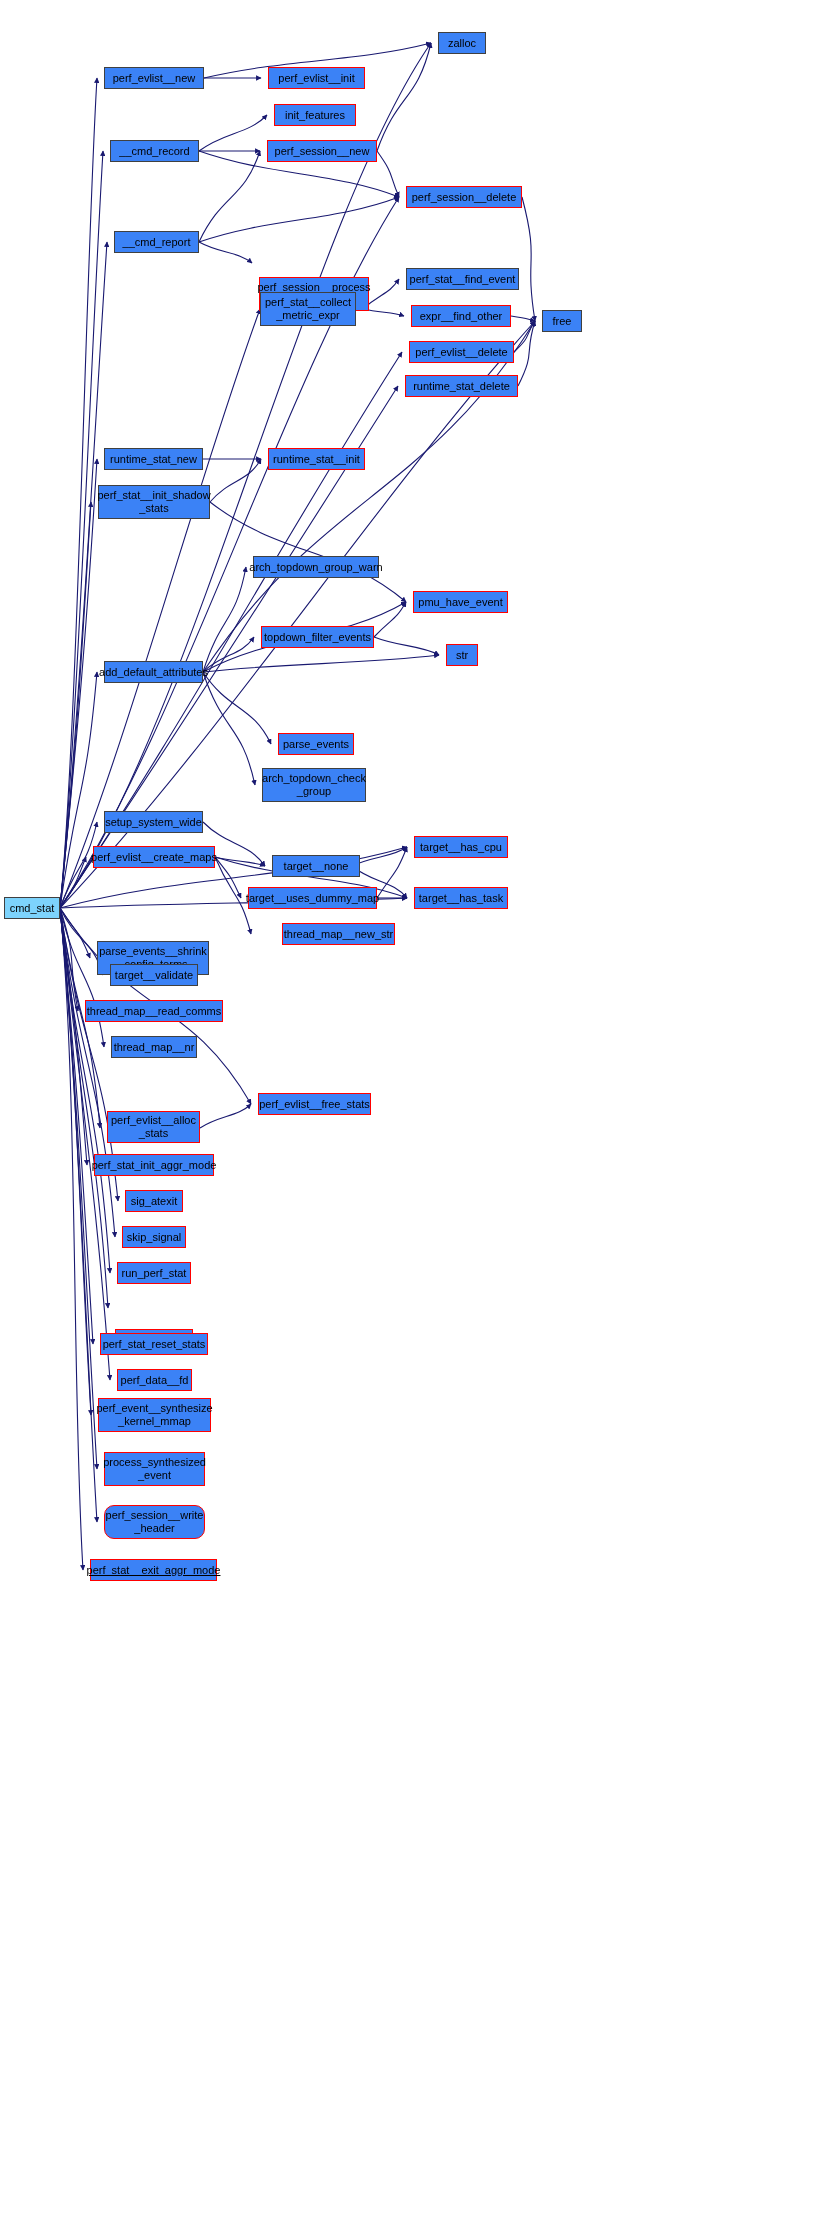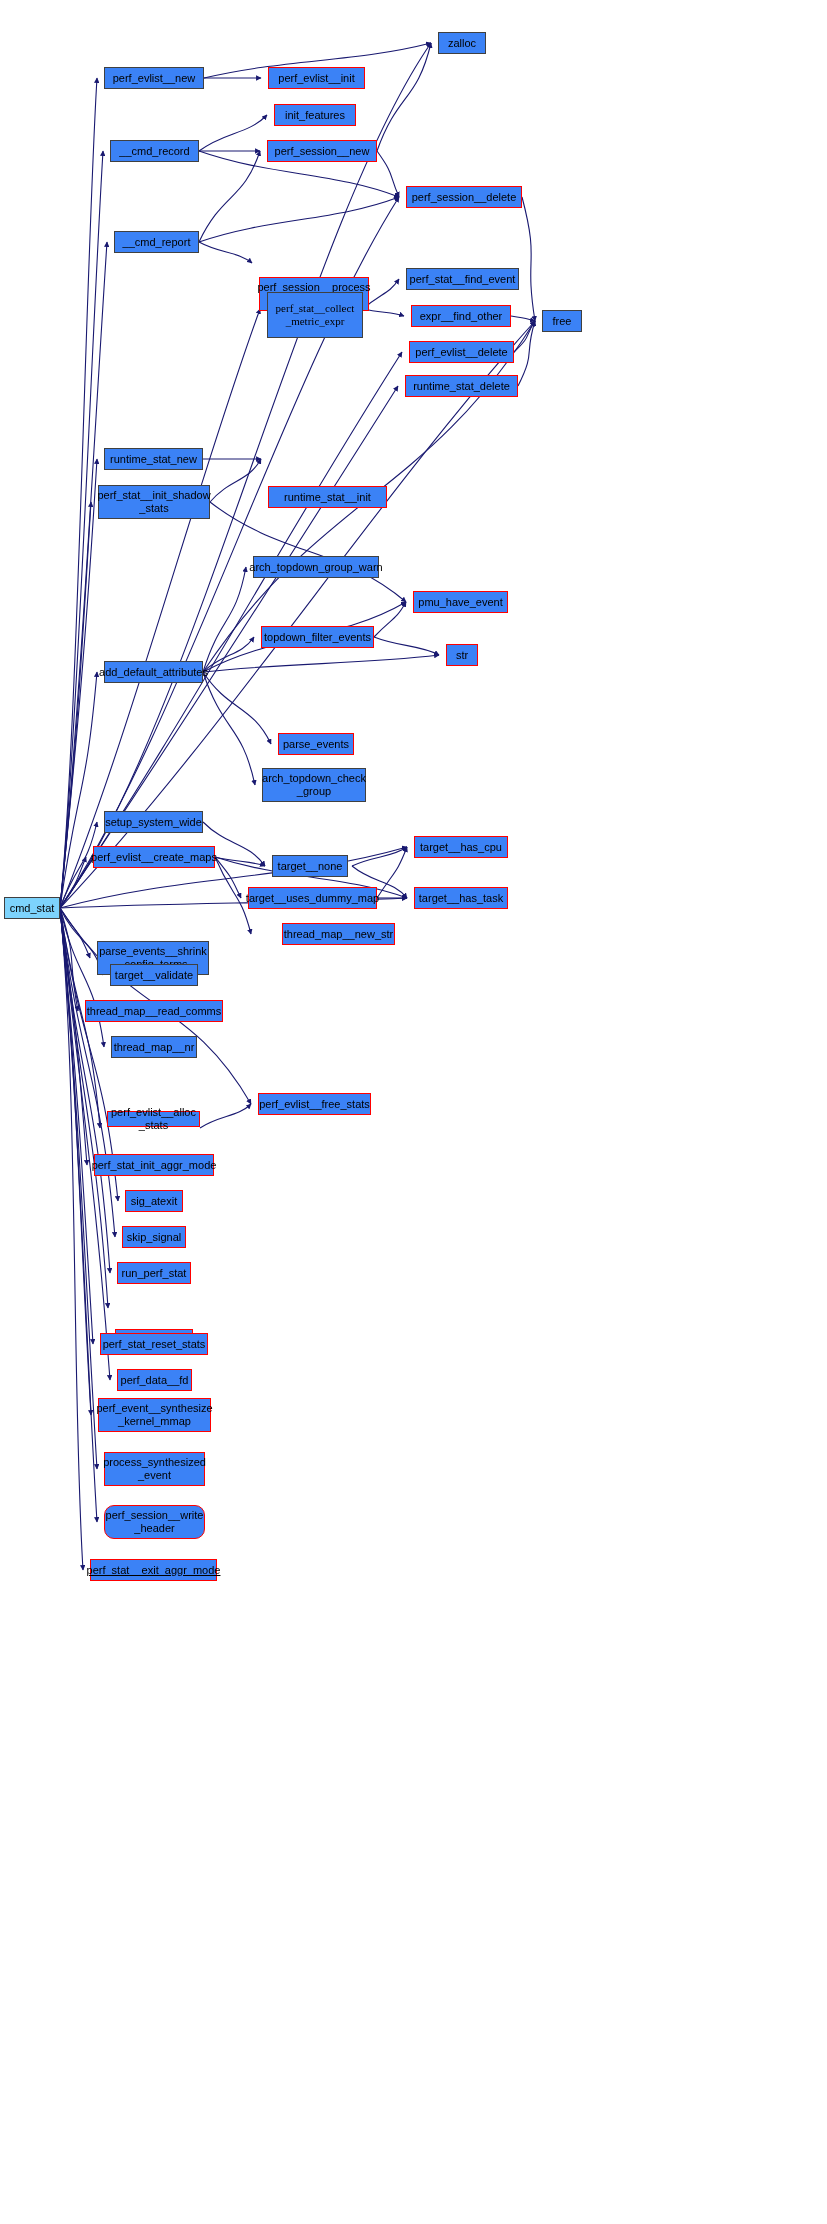--- a/index.html
+++ b/index.html
@@ -140,52 +140,52 @@
       <div class="node red" style="left: 268px; top: 67px; width: 97px; height: 22px;">perf_evlist__init</div>
       <div class="node black" style="left: 438px; top: 32px; width: 48px; height: 22px;">zalloc</div>
       <div class="node red" style="left: 274px; top: 104px; width: 82px; height: 22px;">init_features</div>
       <div class="node black" style="left: 110px; top: 140px; width: 89px; height: 22px;">__cmd_record</div>
       <div class="node red" style="left: 267px; top: 140px; width: 110px; height: 22px;">perf_session__new</div>
       <div class="node red" style="left: 406px; top: 186px; width: 116px; height: 22px;">perf_session__delete</div>
       <div class="node black" style="left: 114px; top: 231px; width: 85px; height: 22px;">__cmd_report</div>
       <div class="node red" style="left: 259px; top: 248px; width: 110px; height: 34px; margin-top: 29px;">perf_session__process
 _events</div>
       <div class="node black" style="left: 406px; top: 268px; width: 113px; height: 22px;">perf_stat__find_event</div>
-      <div class="node black" style="left: 267px; top: 292px; width: 96px; height: 46px; font-family: Liberation Serif, serif;">perf_stat__collect
+      <div class="node black" style="left: 260px; top: 292px; width: 96px; height: 34px;">perf_stat__collect
 _metric_expr</div>
       <div class="node red" style="left: 411px; top: 305px; width: 100px; height: 22px;">expr__find_other</div>
       <div class="node black" style="left: 542px; top: 310px; width: 40px; height: 22px;">free</div>
       <div class="node red" style="left: 409px; top: 341px; width: 105px; height: 22px;">perf_evlist__delete</div>
       <div class="node red" style="left: 405px; top: 375px; width: 113px; height: 22px;">runtime_stat_delete</div>
       <div class="node black" style="left: 104px; top: 448px; width: 99px; height: 22px;">runtime_stat_new</div>
-      <div class="node red" style="left: 268px; top: 448px; width: 119px; height: 22px; margin-top: 38px;">runtime_stat__init</div>
+      <div class="node red" style="left: 268px; top: 448px; width: 97px; height: 22px;">runtime_stat__init</div>
       <div class="node black" style="left: 98px; top: 485px; width: 112px; height: 34px;">perf_stat__init_shadow
 _stats</div>
       <div class="node black" style="left: 253px; top: 556px; width: 126px; height: 22px;">arch_topdown_group_warn</div>
       <div class="node red" style="left: 413px; top: 591px; width: 95px; height: 22px;">pmu_have_event</div>
       <div class="node red" style="left: 261px; top: 626px; width: 113px; height: 22px;">topdown_filter_events</div>
       <div class="node red" style="left: 446px; top: 644px; width: 32px; height: 22px;">str</div>
       <div class="node black" style="left: 104px; top: 661px; width: 99px; height: 22px;">add_default_attributes</div>
       <div class="node red" style="left: 278px; top: 733px; width: 76px; height: 22px;">parse_events</div>
       <div class="node black" style="left: 262px; top: 768px; width: 104px; height: 34px;">arch_topdown_check
 _group</div>
       <div class="node black" style="left: 104px; top: 811px; width: 99px; height: 22px;">setup_system_wide</div>
       <div class="node red" style="left: 414px; top: 836px; width: 94px; height: 22px;">target__has_cpu</div>
       <div class="node red" style="left: 93px; top: 846px; width: 122px; height: 22px;">perf_evlist__create_maps</div>
-      <div class="node black" style="left: 272px; top: 855px; width: 76px; height: 22px;">target__none</div>
+      <div class="node black" style="left: 272px; top: 855px; width: 88px; height: 22px;">target__none</div>
       <div class="node red" style="left: 248px; top: 887px; width: 129px; height: 22px;">target__uses_dummy_map</div>
       <div class="node red" style="left: 414px; top: 887px; width: 94px; height: 22px;">target__has_task</div>
       <div class="node red" style="left: 246px; top: 923px; width: 113px; height: 22px; margin-left: 36px;">thread_map__new_str</div>
       <div class="node black" style="left: 97px; top: 941px; width: 112px; height: 34px;">parse_events__shrink
 _config_terms</div>
       <div class="node black" style="left: 110px; top: 964px; width: 88px; height: 22px;">target__validate</div>
       <div class="node red" style="left: 85px; top: 1000px; width: 138px; height: 22px;">thread_map__read_comms</div>
       <div class="node black" style="left: 111px; top: 1036px; width: 86px; height: 22px;">thread_map__nr</div>
       <div class="node red" style="left: 258px; top: 1093px; width: 113px; height: 22px;">perf_evlist__free_stats</div>
-      <div class="node red" style="left: 107px; top: 1111px; width: 93px; height: 16px;">perf_evlist__alloc
+      <div class="node red" style="left: 107px; top: 1111px; width: 93px; height: 32px;">perf_evlist__alloc
 _stats</div>
       <div class="node red" style="left: 94px; top: 1154px; width: 120px; height: 22px;">perf_stat_init_aggr_mode</div>
       <div class="node red" style="left: 125px; top: 1190px; width: 58px; height: 22px;">sig_atexit</div>
       <div class="node red" style="left: 122px; top: 1226px; width: 64px; height: 22px;">skip_signal</div>
       <div class="node red" style="left: 117px; top: 1262px; width: 74px; height: 22px;">run_perf_stat</div>
       <div class="node red" style="left: 115px; top: 1297px; width: 78px; height: 22px; margin-top: 32px;">print_counters</div>
       <div class="node red" style="left: 100px; top: 1333px; width: 108px; height: 22px;">perf_stat_reset_stats</div>
       <div class="node red" style="left: 117px; top: 1369px; width: 75px; height: 22px;">perf_data__fd</div>
       <div class="node red" style="left: 98px; top: 1398px; width: 113px; height: 34px;">perf_event__synthesize
 _kernel_mmap</div>

